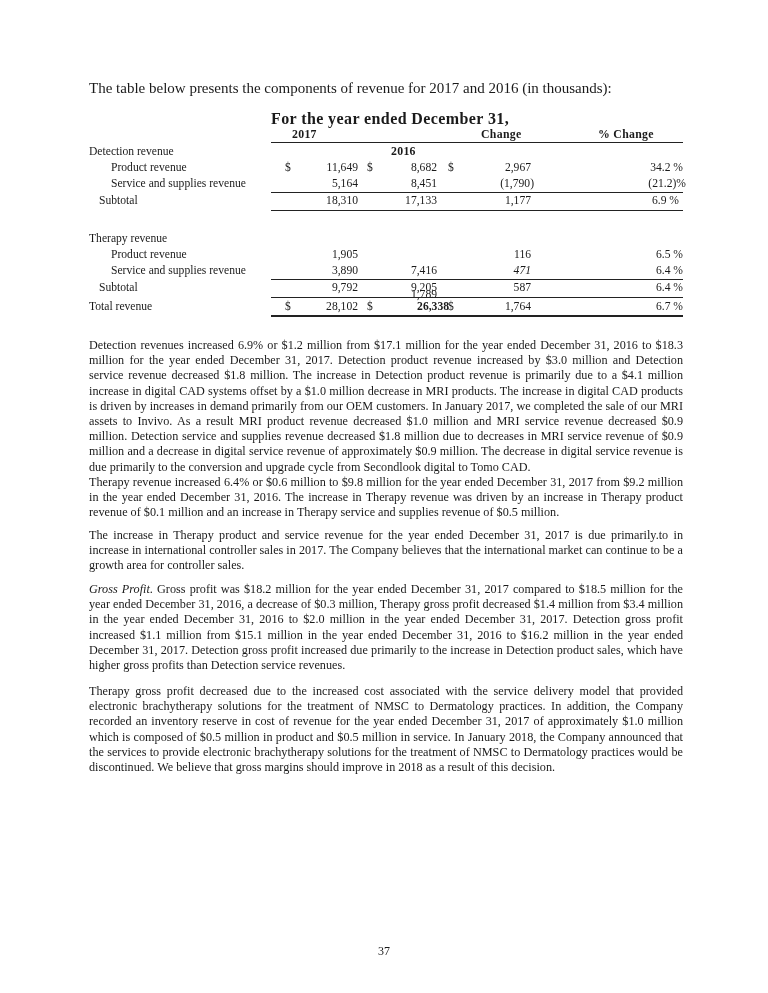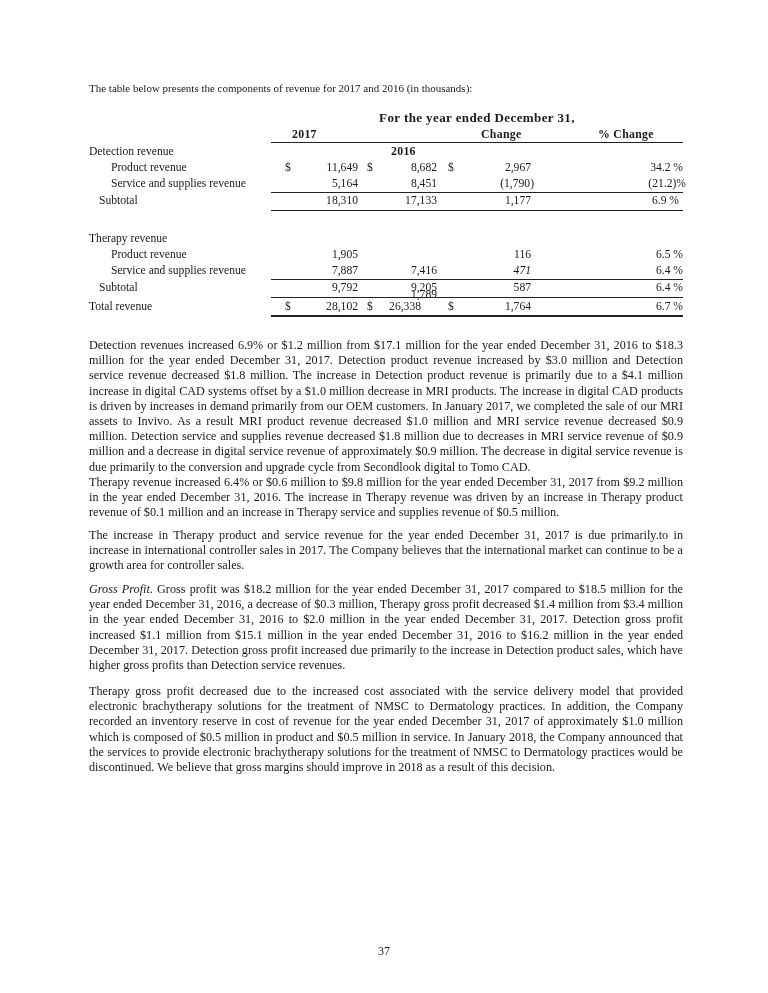--- a/index.html
+++ b/index.html
@@ -3,28 +3,28 @@
 <meta charset="utf-8">
 <style>
   html, body { margin: 0; padding: 0; background: #ffffff; }
   body {
     width: 768px; height: 993px; position: relative; overflow: hidden;
     font-family: "Liberation Serif", "DejaVu Serif", serif;
     color: #1a1a1a;
   }
   .intro {
     position: absolute; left: 89px; top: 81px;
-    font-size: 11px; line-height: 15px; margin: 0;
+    font-size: 15px; line-height: 15px; margin: 0;
   }
   .table-wrap {
     position: absolute; left: 89px; top: 110px; width: 594px;
   }
   .group-header {
     position: absolute; left: 182px; width: 412px; top: 0;
-    text-align: center; font-weight: bold; font-size: 13px; letter-spacing: 0.4px;
+    font-weight: bold; font-size: 16px; letter-spacing: 0.4px;
   }
   .colhead { position: absolute; top: 17px; font-weight: bold; font-size: 11.8px; letter-spacing: 0.3px; }
   .hdr-rule { position: absolute; left: 182px; top: 32px; width: 412px; border-top: 1.3px solid #222; }
   .row { position: absolute; left: 0; width: 594px; height: 16px; font-size: 11.6px; }
   .row .label { position: absolute; top: 0; white-space: nowrap; }
   .row .cur { position: absolute; top: 0; }
   .row .num { position: absolute; top: 0; text-align: right; }
   .rule { position: absolute; left: 182px; width: 412px; border-top: 1px solid #222; }
   .rule.double { border-top: 2.6px double #222; height: 0; }
   .body-text {
@@ -88,42 +88,42 @@
   <div class="row" style="top:138px;">
     <span class="label" style="left:22px;">Product revenue</span>
     <span class="num" style="right:325px;">1,905</span>
     <span class="num" style="right:246px;margin-top:40px;">1,789</span>
     <span class="num" style="right:152px;">116</span>
     <span class="num" style="right:0;">6.5 %</span>
   </div>
 
   <div class="row" style="top:154px;">
     <span class="label" style="left:22px;">Service and supplies revenue</span>
-    <span class="num" style="right:325px;">7,887</span>
+    <span class="num" style="right:325px;">3,890</span>
     <span class="num" style="right:246px;">7,416</span>
     <span class="num" style="right:152px;font-style:italic;">471</span>
     <span class="num" style="right:0;">6.4 %</span>
   </div>
   <div class="rule" style="top:169px;"></div>
 
   <div class="row" style="top:171px;">
     <span class="label" style="left:10px;">Subtotal</span>
     <span class="num" style="right:325px;">9,792</span>
     <span class="num" style="right:246px;">9,205</span>
     <span class="num" style="right:152px;">587</span>
     <span class="num" style="right:0;">6.4 %</span>
   </div>
   <div class="rule" style="top:187px;"></div>
 
   <div class="row" style="top:190px;">
     <span class="label" style="left:0;">Total revenue</span>
     <span class="cur" style="left:196px;">$</span>
     <span class="num" style="right:325px;">28,102</span>
     <span class="cur" style="left:278px;">$</span>
-    <span class="num" style="right:262px;">26,338</span>
+    <span class="num" style="right:234px;font-weight:bold;">26,338</span>
     <span class="cur" style="left:359px;">$</span>
     <span class="num" style="right:152px;">1,764</span>
     <span class="num" style="right:0;">6.7 %</span>
   </div>
   <div class="rule double" style="top:205px;"></div>
 </div>
 
 <p class="body-text" style="top:338px;">Detection revenues increased 6.9% or $1.2 million from $17.1 million for the year ended December 31, 2016 to $18.3 million for the year ended December 31, 2017. Detection product revenue increased by $3.0 million and Detection service revenue decreased $1.8 million. The increase in Detection product revenue is primarily due to a $4.1 million increase in digital CAD systems offset by a $1.0 million decrease in MRI products. The increase in digital CAD products is driven by increases in demand primarily from our OEM customers. In January 2017, we completed the sale of our MRI assets to Invivo. As a result MRI product revenue decreased $1.0 million and MRI service revenue decreased $0.9 million. Detection service and supplies revenue decreased $1.8 million due to decreases in MRI service revenue of $0.9 million and a decrease in digital service revenue of approximately $0.9 million. The decrease in digital service revenue is due primarily to the conversion and upgrade cycle from Secondlook digital to Tomo CAD.</p>
 <p class="body-text" style="top:475px;">Therapy revenue increased 6.4% or $0.6 million to $9.8 million for the year ended December 31, 2017 from $9.2 million in the year ended December 31, 2016. The increase in Therapy revenue was driven by an increase in Therapy product revenue of $0.1 million and an increase in Therapy service and supplies revenue of $0.5 million.</p>
 <p class="body-text" style="top:528px;">The increase in Therapy product and service revenue for the year ended December 31, 2017 is due primarily.to in increase in international controller sales in 2017. The Company believes that the international market can continue to be a growth area for controller sales.</p>

